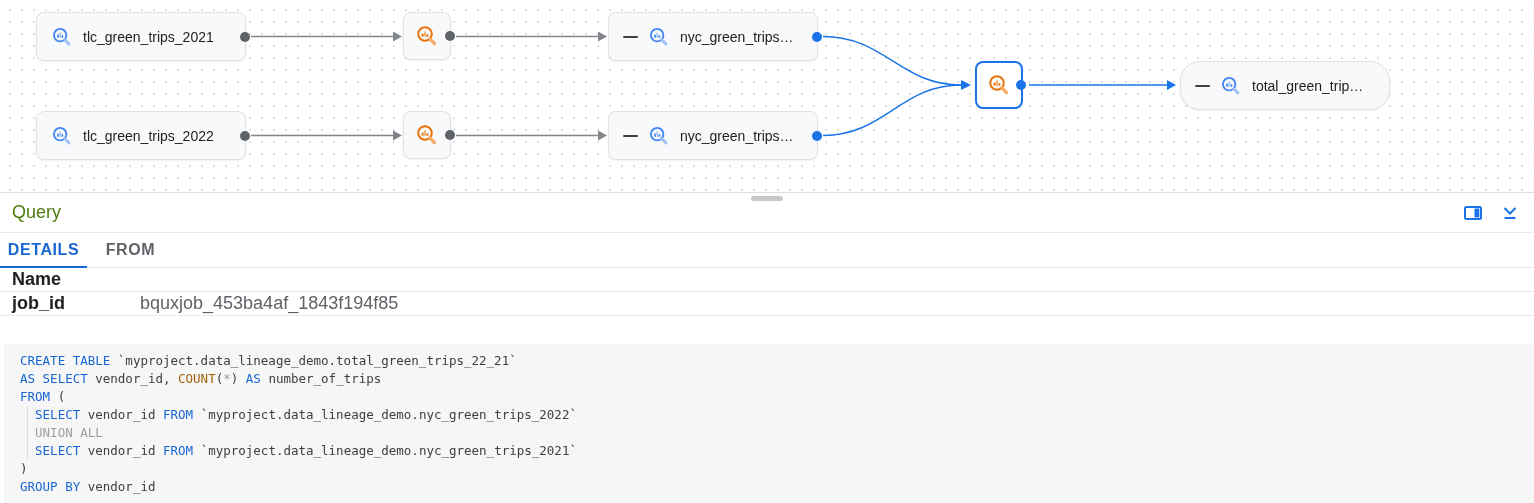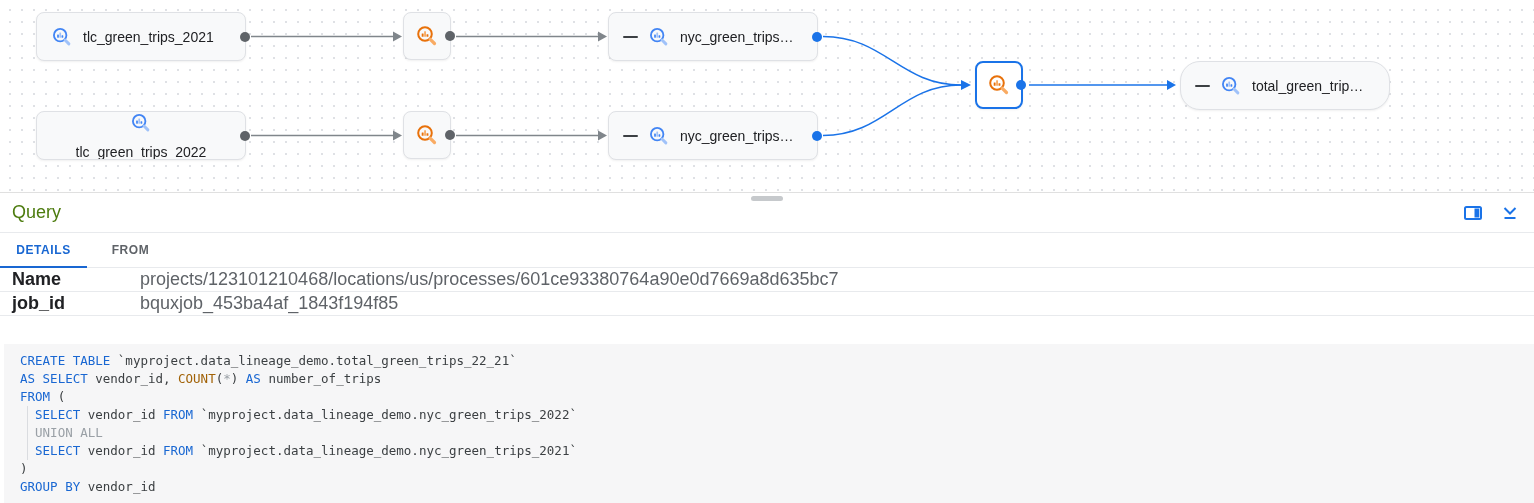--- a/index.html
+++ b/index.html
@@ -57,21 +57,21 @@
     height: 40px; padding: 0 16px 0 12px;
     border-bottom: 1px solid #e8eaed;
   }
   .panel-title { font-size: 18px; font-weight: 400; color: #4d7c0f; }
   .header-actions { margin-left: auto; display: flex; align-items: center; gap: 20px; }
   .icon-btn { background: none; border: none; padding: 0; cursor: pointer; display: flex; align-items: center; }
 
   .tabs { display: flex; height: 35px; border-bottom: 1px solid #e8eaed; }
   .tab {
     width: 87px; display: flex; align-items: center; justify-content: center;
-    font-size: 12px; font-weight: 700; letter-spacing: .6px;
+    font-size: 16px; font-weight: 700; letter-spacing: .6px;
     color: #5f6368; cursor: pointer; position: relative;
   }
   .tab.active { color: #1967d2; }
   .tab.active::after {
     content: ''; position: absolute; left: 0; right: 0; bottom: -1px;
     height: 2px; background: #1967d2;
   }
 
   .detail-row {
     display: flex; align-items: center; height: 24px;
@@ -130,21 +130,21 @@
       <circle cx="10" cy="10" r="6.8" fill="none" stroke="#4285f4" stroke-width="2"></circle>
       <path d="M15.3 15.3 L19.5 19.5" stroke="#a0c2f9" stroke-width="3.2" stroke-linecap="round"></path>
       <rect x="6.7" y="9.4" width="1.9" height="3.4" rx="0.4" fill="#4285f4"></rect>
       <rect x="9.1" y="7.2" width="1.9" height="5.6" rx="0.4" fill="#a0c2f9"></rect>
       <rect x="11.5" y="10.2" width="1.9" height="2.6" rx="0.4" fill="#4285f4"></rect>
     </svg>
     <span class="label">tlc_green_trips_2021</span>
     <span class="port gray"></span>
   </div>
 
-  <div class="node table-node" style="left:36px; top:111px;flex-direction:column;">
+  <div class="node table-node" style="left:36px; top:111px;">
     <svg class="bq-icon" viewBox="0 0 24 24" width="22" height="22">
       <circle cx="10" cy="10" r="6.8" fill="none" stroke="#4285f4" stroke-width="2"></circle>
       <path d="M15.3 15.3 L19.5 19.5" stroke="#a0c2f9" stroke-width="3.2" stroke-linecap="round"></path>
       <rect x="6.7" y="9.4" width="1.9" height="3.4" rx="0.4" fill="#4285f4"></rect>
       <rect x="9.1" y="7.2" width="1.9" height="5.6" rx="0.4" fill="#a0c2f9"></rect>
       <rect x="11.5" y="10.2" width="1.9" height="2.6" rx="0.4" fill="#4285f4"></rect>
     </svg>
     <span class="label">tlc_green_trips_2022</span>
     <span class="port gray"></span>
   </div>
@@ -244,21 +244,20 @@
   </div>
 
   <div class="tabs">
     <div class="tab active">DETAILS</div>
     <div class="tab">FROM</div>
   </div>
 
   <div>
     <div class="detail-row">
       <span class="detail-label">Name</span>
-      <span class="detail-value">projects/123101210468/locations/us/processes/601ce93380764a90e0d7669a8d635bc7</span>
     </div>
     <div class="detail-row">
       <span class="detail-label">job_id</span>
       <span class="detail-value">bquxjob_453ba4af_1843f194f85</span>
     </div>
   </div>
 
   <div class="code-block"><div class="code-line"><span class="tok-kw">CREATE TABLE</span><span class="tok-pl"> `myproject.data_lineage_demo.total_green_trips_22_21`</span></div><div class="code-line"><span class="tok-kw">AS SELECT</span><span class="tok-pl"> vendor_id, </span><span class="tok-fn">COUNT</span><span class="tok-pl">(</span><span class="tok-gr">*</span><span class="tok-pl">) </span><span class="tok-kw">AS</span><span class="tok-pl"> number_of_trips</span></div><div class="code-line"><span class="tok-kw">FROM</span><span class="tok-pl"> (</span></div><div class="code-line guide"><span class="tok-pl">  </span><span class="tok-kw">SELECT</span><span class="tok-pl"> vendor_id </span><span class="tok-kw">FROM</span><span class="tok-pl"> `myproject.data_lineage_demo.nyc_green_trips_2022`</span></div><div class="code-line guide"><span class="tok-pl">  </span><span class="tok-gr">UNION ALL</span></div><div class="code-line guide"><span class="tok-pl">  </span><span class="tok-kw">SELECT</span><span class="tok-pl"> vendor_id </span><span class="tok-kw">FROM</span><span class="tok-pl"> `myproject.data_lineage_demo.nyc_green_trips_2021`</span></div><div class="code-line"><span class="tok-pl">)</span></div><div class="code-line"><span class="tok-kw">GROUP BY</span><span class="tok-pl"> vendor_id</span></div></div>
 </div>
 

